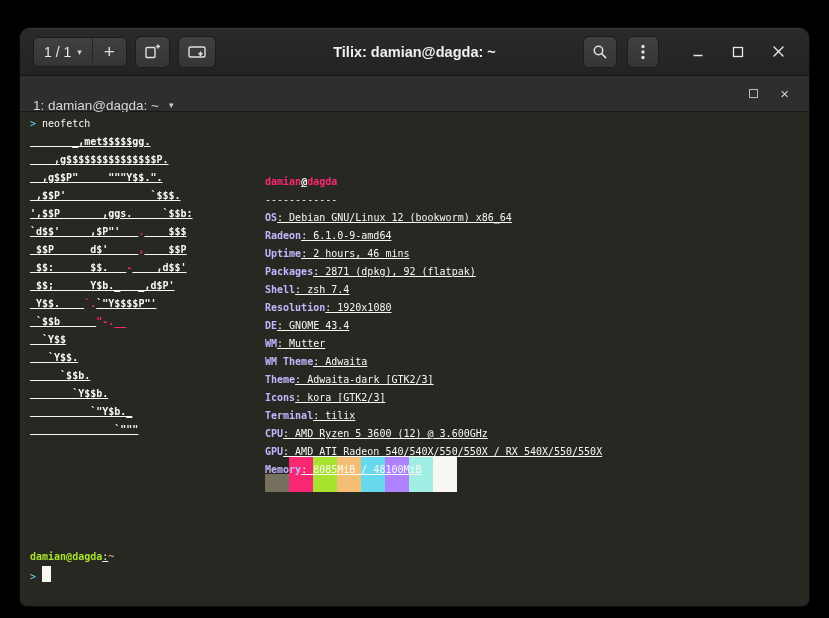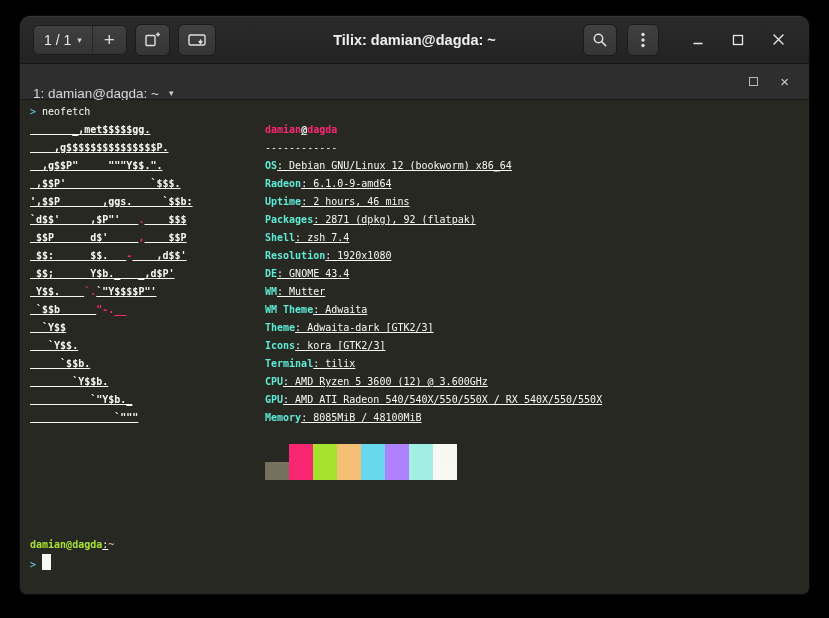--- a/index.html
+++ b/index.html
@@ -2,21 +2,21 @@
 <html><head>
 <meta charset="utf-8">
 <style>
   * { margin:0; padding:0; box-sizing:border-box; }
   html,body { width:829px; height:618px; background:#000; overflow:hidden; }
   body { font-family:"Liberation Sans", sans-serif; }
 
   .stage { position:relative; width:829px; height:618px; background:#000; }
 
   .window {
-    position:absolute; left:20px; top:16px; width:789px; height:578px;
+    position:absolute; left:20px; top:28px; width:789px; height:578px;
     border-radius:10px 10px 7px 7px; overflow:hidden;
     background:#272822; box-shadow:0 0 0 1px #0a0a0a;
     display:flex; flex-direction:column;
   }
 
   
   .titlebar {
     height:48px; flex:0 0 48px;
     background:linear-gradient(#2a2a2a,#232323);
     border-bottom:1px solid #161616;
@@ -57,29 +57,29 @@
 
   
   .terminal {
     flex:1 1 auto; background:#272822; padding:3px 0 0 10px;
     font-family:"DejaVu Sans Mono", monospace; font-size:10px; line-height:18px;
     color:#f8f8f2; position:relative; overflow:hidden;
   }
   .tline { white-space:pre; height:18px; }
   .c-w { color:#f8f8f2;text-decoration:underline; }
   .c-p { color:#f92672; }
-  .bold { font-weight:bold; }
+  .bold { font-weight:bold;margin-top:40px; }
   .c-green { color:#a6e22e; }
   .c-cyan { color:#66d9ef; }
   .c-orange { color:#f4bf75; }
 
   .neofetch-block { position:relative; height:306px; }
   .art { font-weight:bold; }
   .infocol { position:absolute; left:235px; top:0; }
-  .info-label { color:#5eead4; font-weight:bold; }
+  .info-label { color:#c4b5fd; font-weight:bold; }
 
   .palette { margin-left:235px; margin-top:17px; }
   .prow { display:flex; height:18px; }
   .swatch { width:24px; height:18px; }
 
   .prompt1 { margin-top:56px; }
   .cursor { display:inline-block; width:9px; height:16px; background:#f8f8f2; vertical-align:text-bottom; }
 
   svg { display:block; }
 </style>

